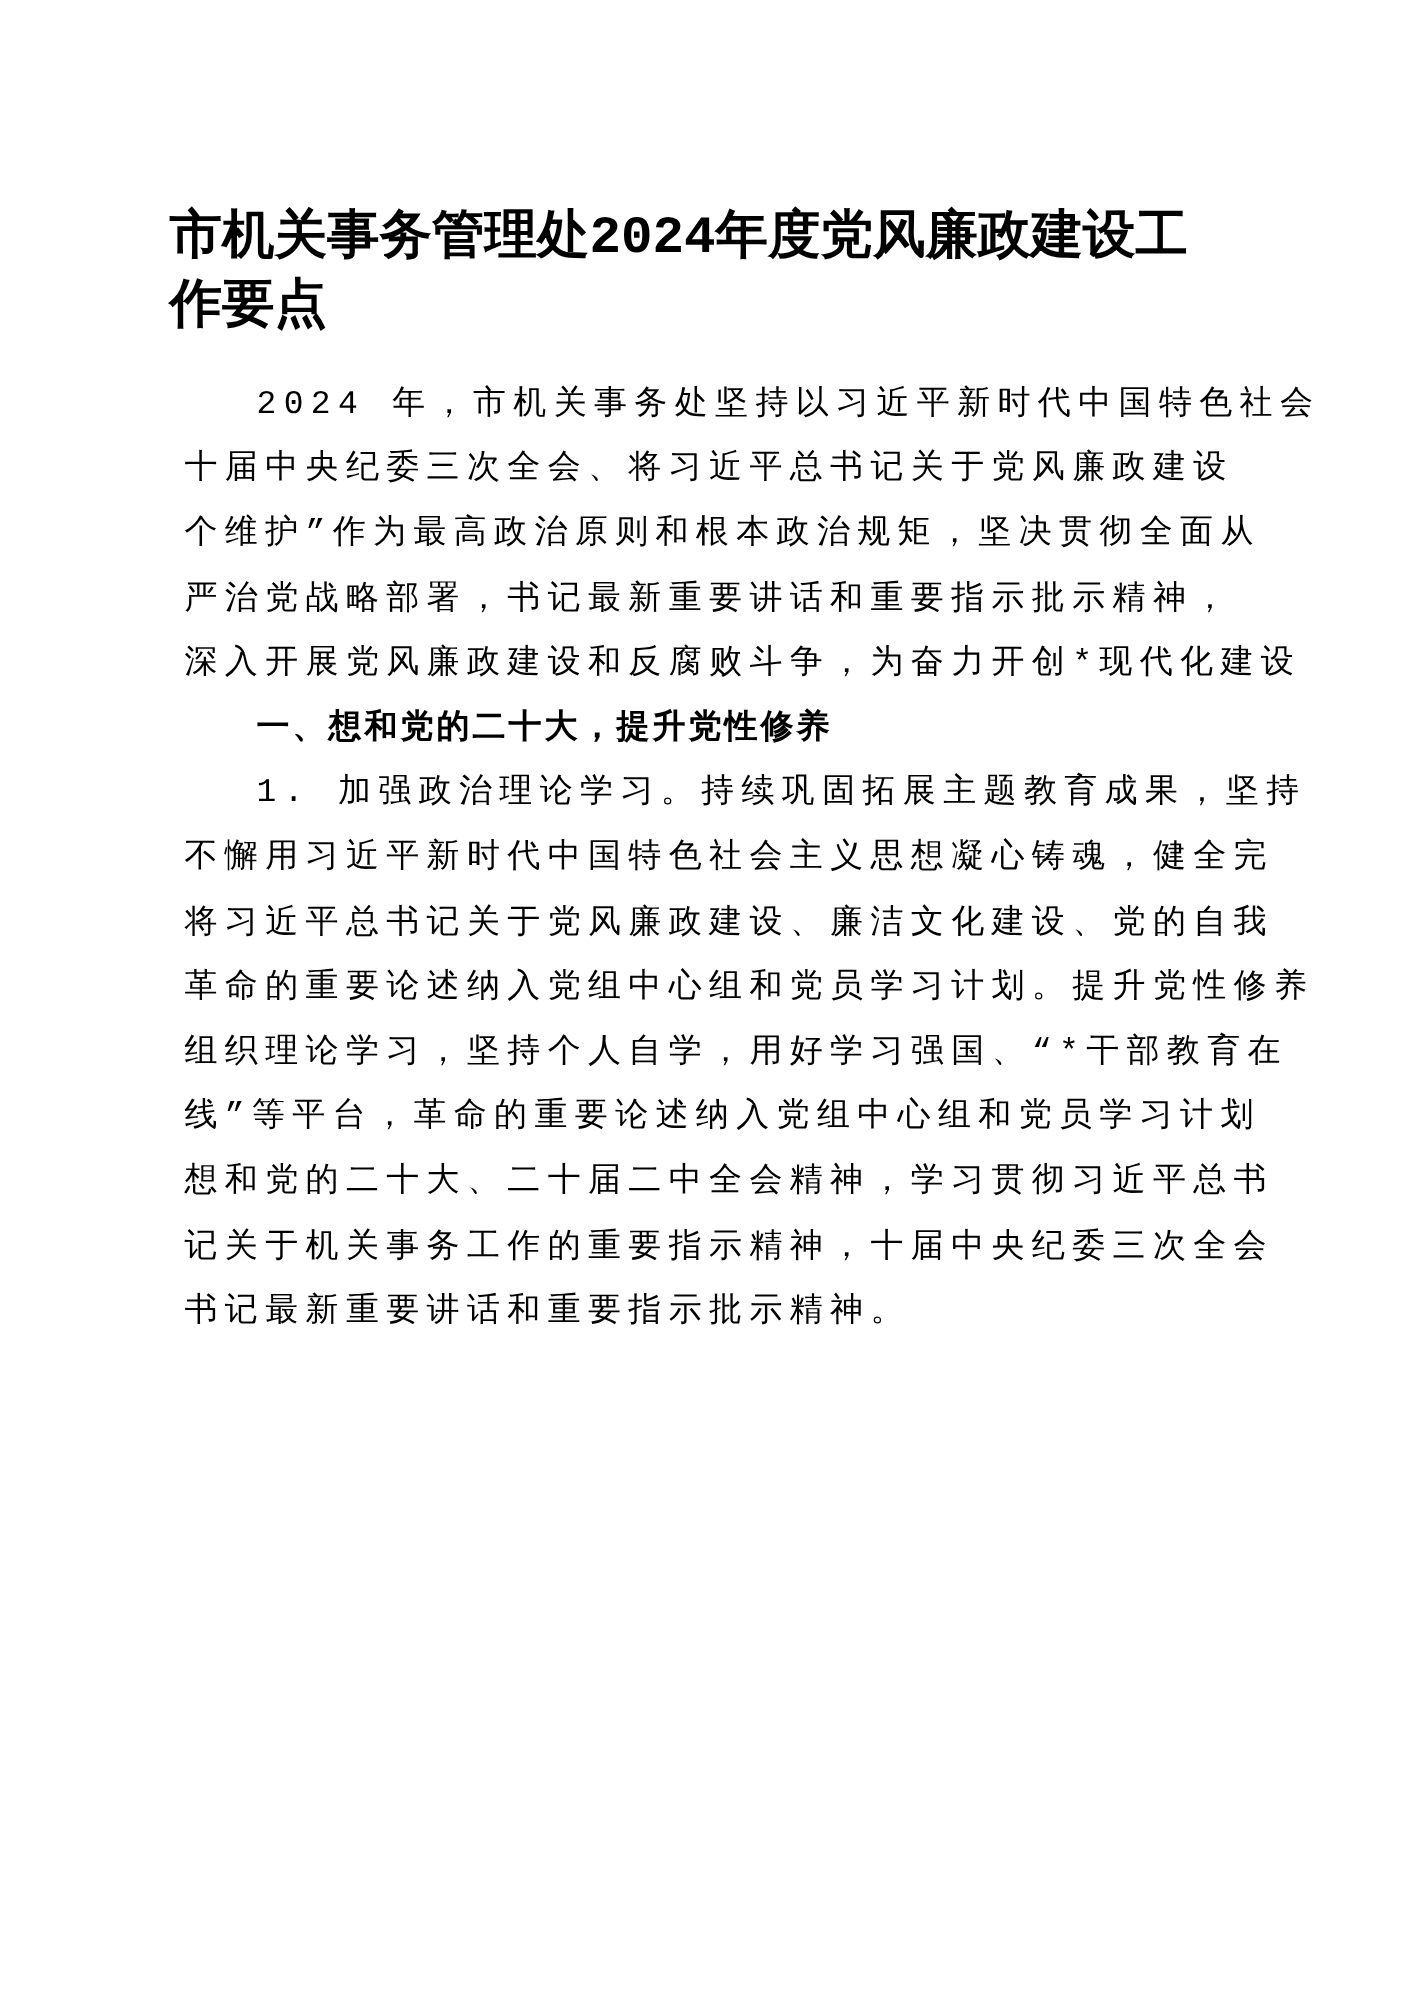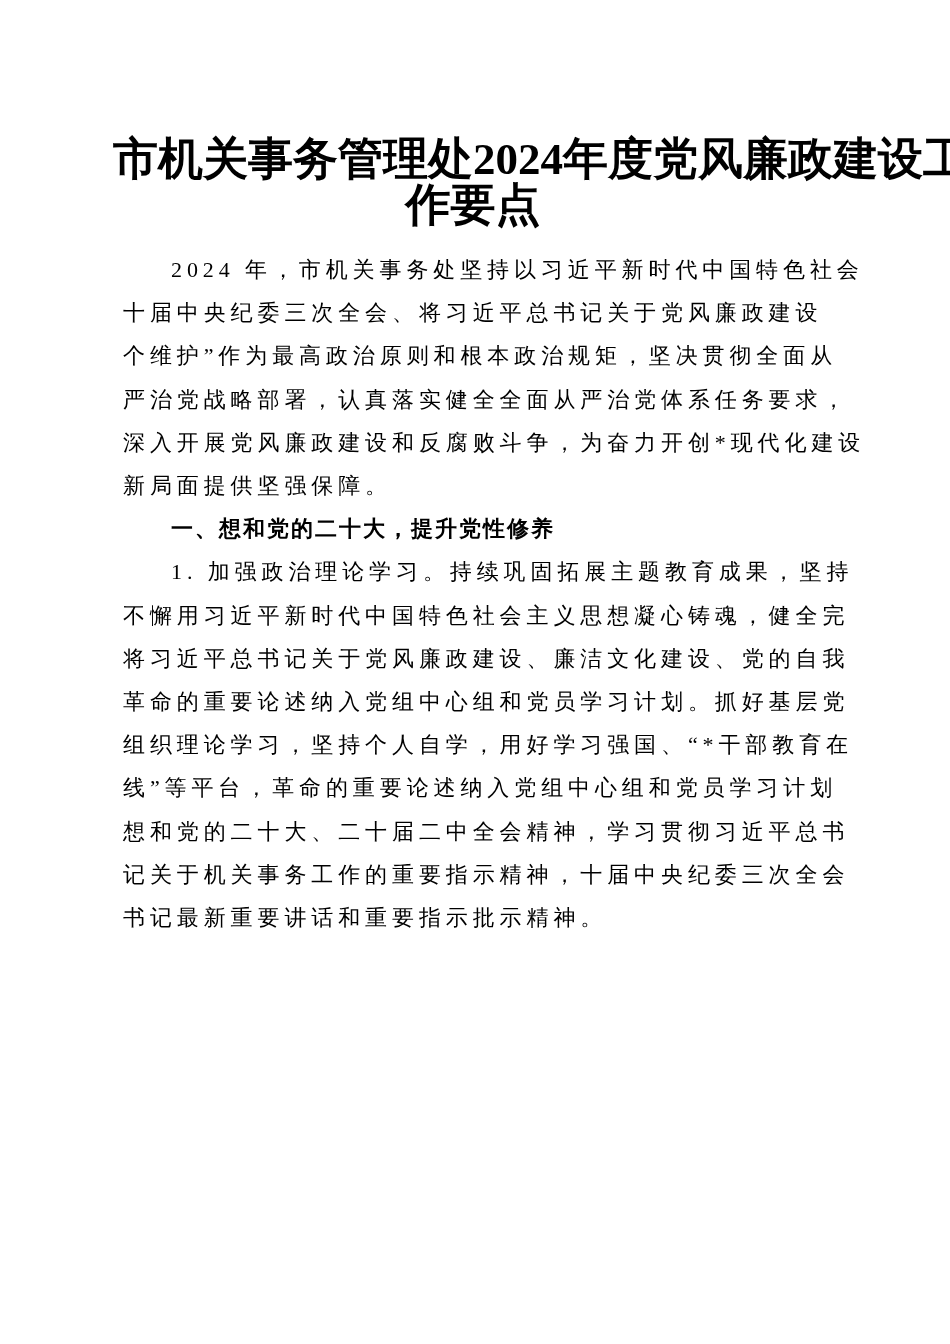--- a/index.html
+++ b/index.html
@@ -18,34 +18,34 @@
       position: absolute;
       left: 123px;
       top: 0;
       width: 700px;
     }
     .title {
       position: absolute;
       left: -10px;
       top: 136px;
       width: 720px;
-      text-align: center;
-      font-family: Liberation Serif, serif;
+      text-align: left;
+      font-family: Liberation Mono, monospace;
       font-weight: bold;
-      font-size: 45px;
+      font-size: 35px;
       line-height: 46px;
       letter-spacing: 0px;
       margin: 0;
     }
     .body {
       position: absolute;
       left: 0;
       top: 248px;
       width: 700px;
-      font-family: Liberation Serif, serif;
+      font-family: Liberation Mono, monospace;
       font-size: 22px;
       line-height: 43.2px;
       letter-spacing: 4.9px;
       text-align: justify;
     }
     .para {
       margin: 0;
       text-indent: 53.8px;
     }
     .heading {
@@ -70,34 +70,33 @@
   <h1 class="title">
     <span class="line">市机关事务管理处2024年度党风廉政建设工</span>
     <span class="line">作要点</span>
   </h1>
 
   <div class="body">
     <p class="para" style="text-indent:0">
       <span class="line first">2024 年，市机关事务处坚持以习近平新时代中国特色社会</span>
       <span class="line">十届中央纪委三次全会、将习近平总书记关于党风廉政建设</span>
       <span class="line">个维护”作为最高政治原则和根本政治规矩，坚决贯彻全面从</span>
-      <span class="line">严治党战略部署，认真落实健全全面从严治党体系任务要求，</span>
+      <span class="line">严治党战略部署，书记最新重要讲话和重要指示批示精神，</span>
       <span class="line">深入开展党风廉政建设和反腐败斗争，为奋力开创*现代化建设</span>
-      <span class="line">新局面提供坚强保障。</span>
     </p>
 
     <p class="heading" style="text-indent:0">
       <span class="line first">一、想和党的二十大，提升党性修养</span>
     </p>
 
     <p class="para" style="text-indent:0">
       <span class="line first">1. 加强政治理论学习。持续巩固拓展主题教育成果，坚持</span>
       <span class="line">不懈用习近平新时代中国特色社会主义思想凝心铸魂，健全完</span>
       <span class="line">将习近平总书记关于党风廉政建设、廉洁文化建设、党的自我</span>
-      <span class="line">革命的重要论述纳入党组中心组和党员学习计划。抓好基层党</span>
+      <span class="line">革命的重要论述纳入党组中心组和党员学习计划。提升党性修养</span>
       <span class="line">组织理论学习，坚持个人自学，用好学习强国、“*干部教育在</span>
       <span class="line">线”等平台，革命的重要论述纳入党组中心组和党员学习计划</span>
       <span class="line">想和党的二十大、二十届二中全会精神，学习贯彻习近平总书</span>
       <span class="line">记关于机关事务工作的重要指示精神，十届中央纪委三次全会</span>
       <span class="line">书记最新重要讲话和重要指示批示精神。</span>
     </p>
   </div>
 </div>
 
 </body></html>

